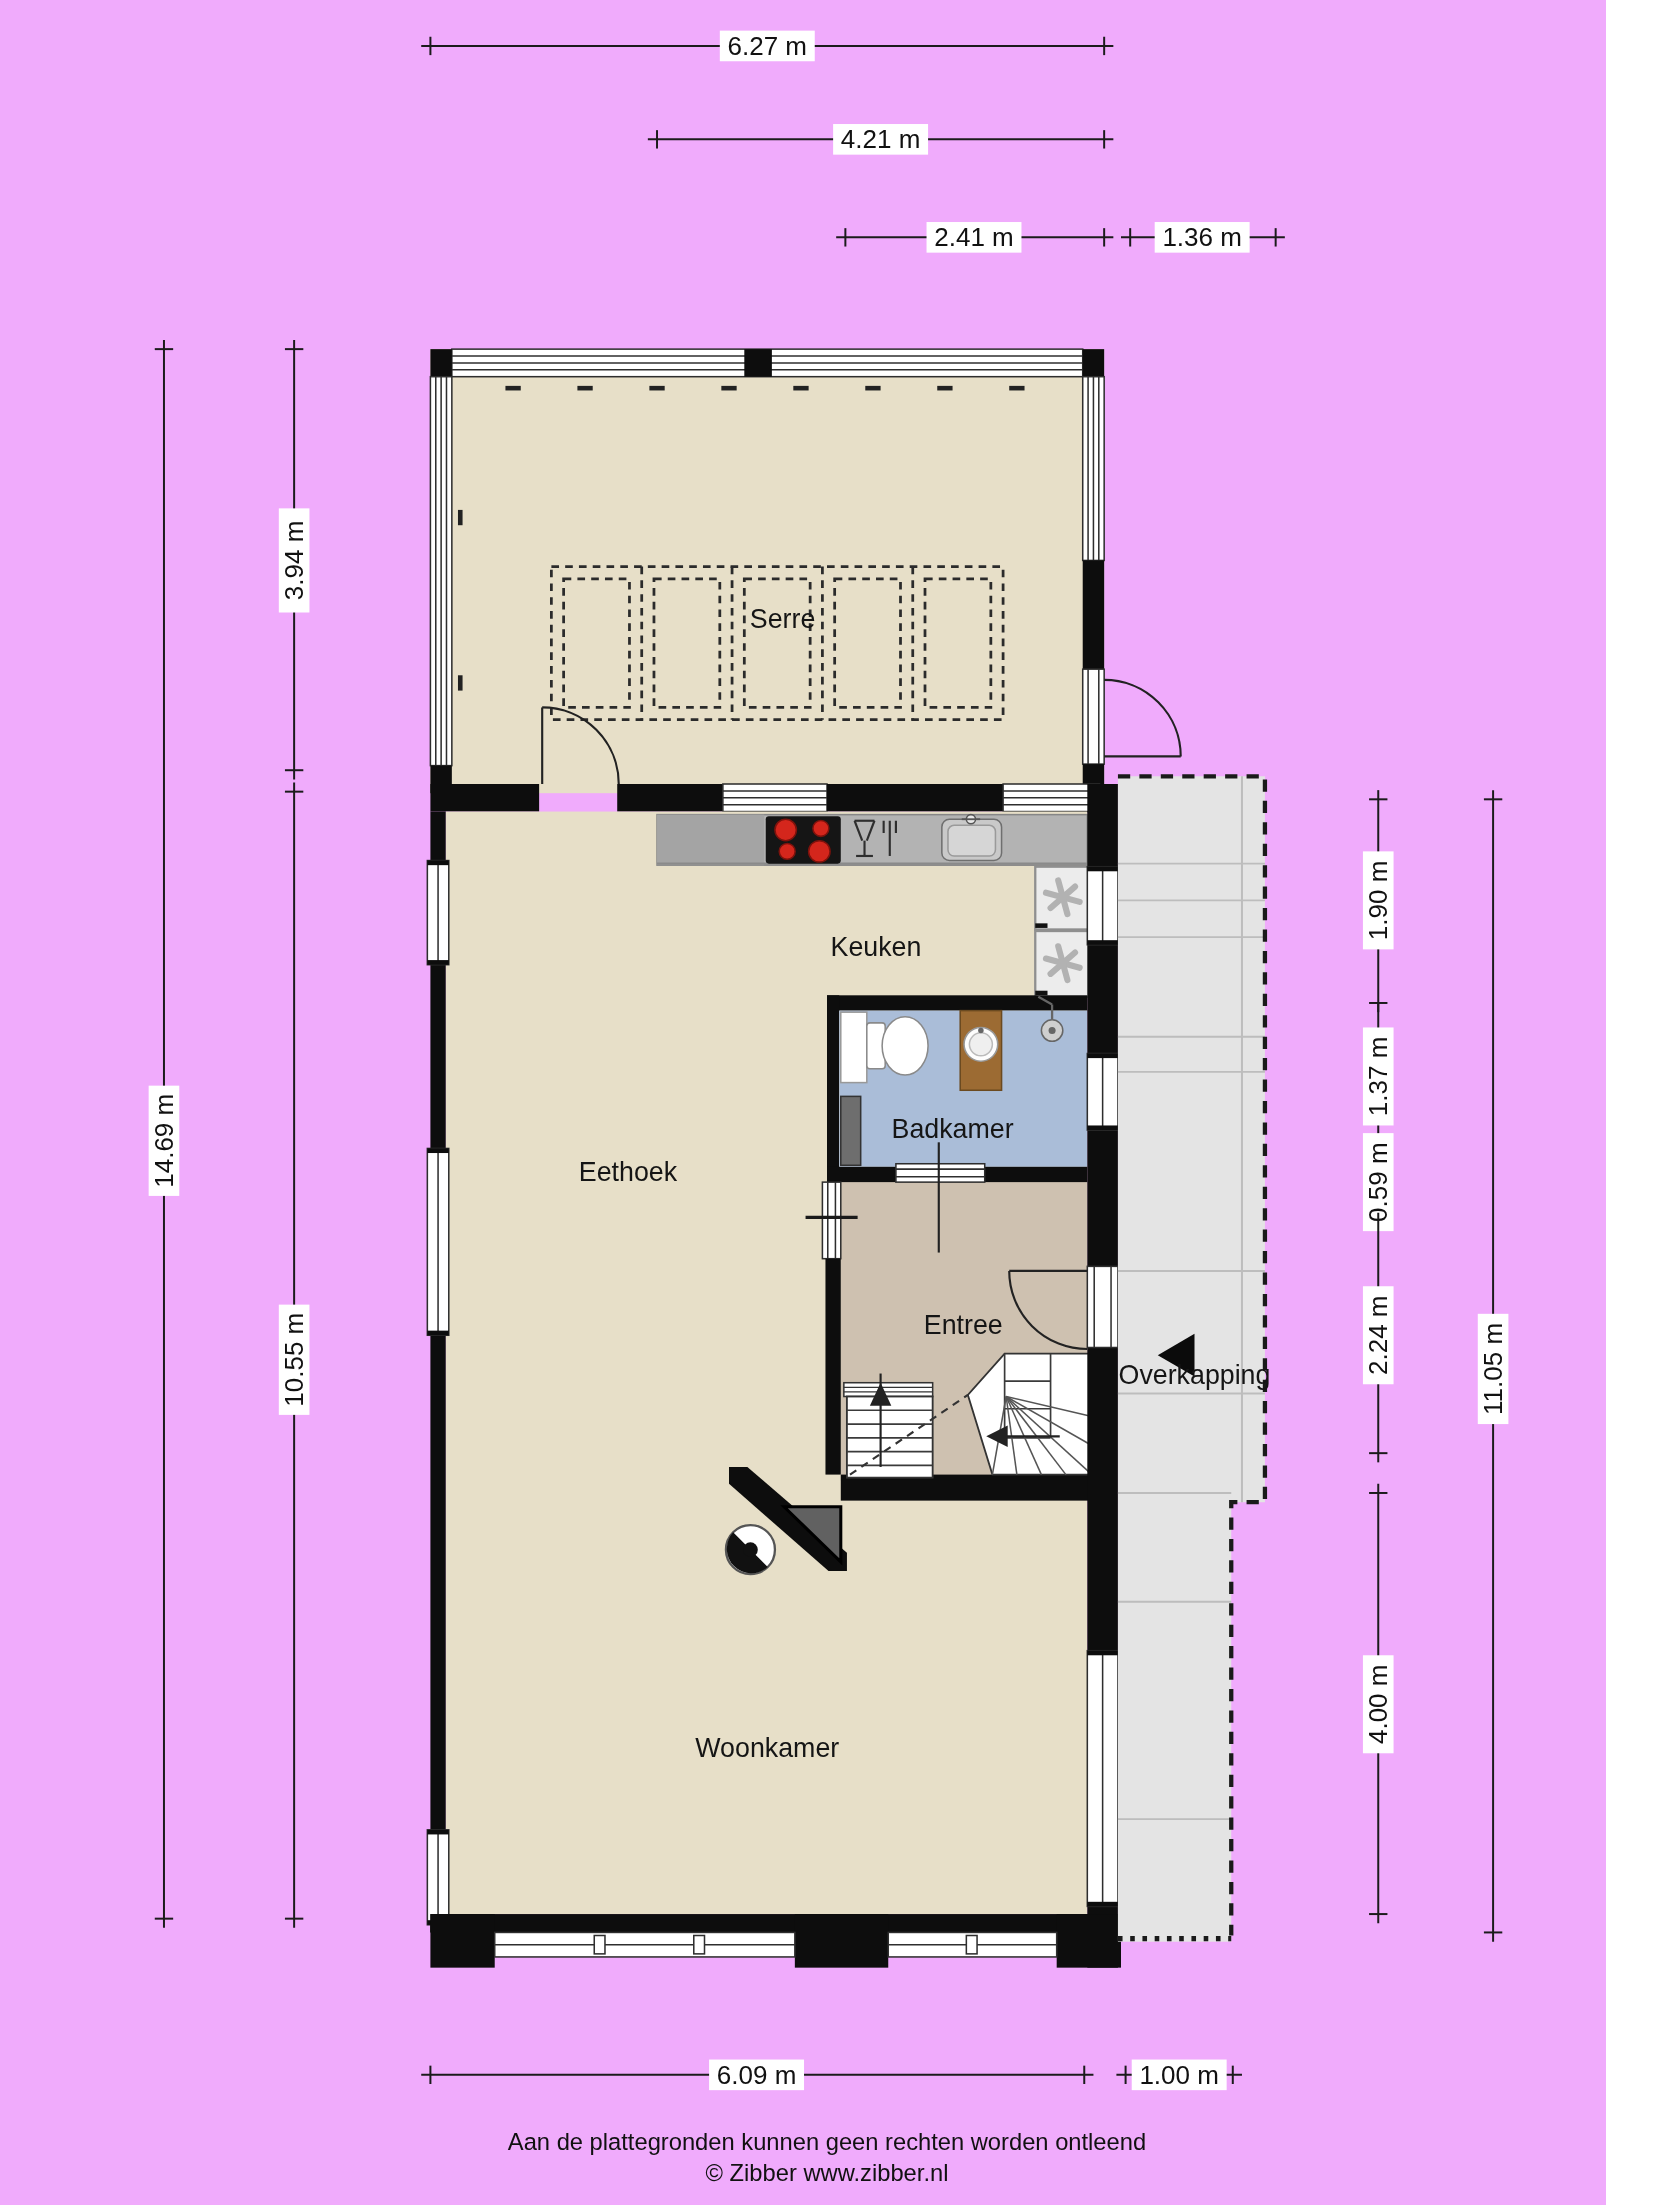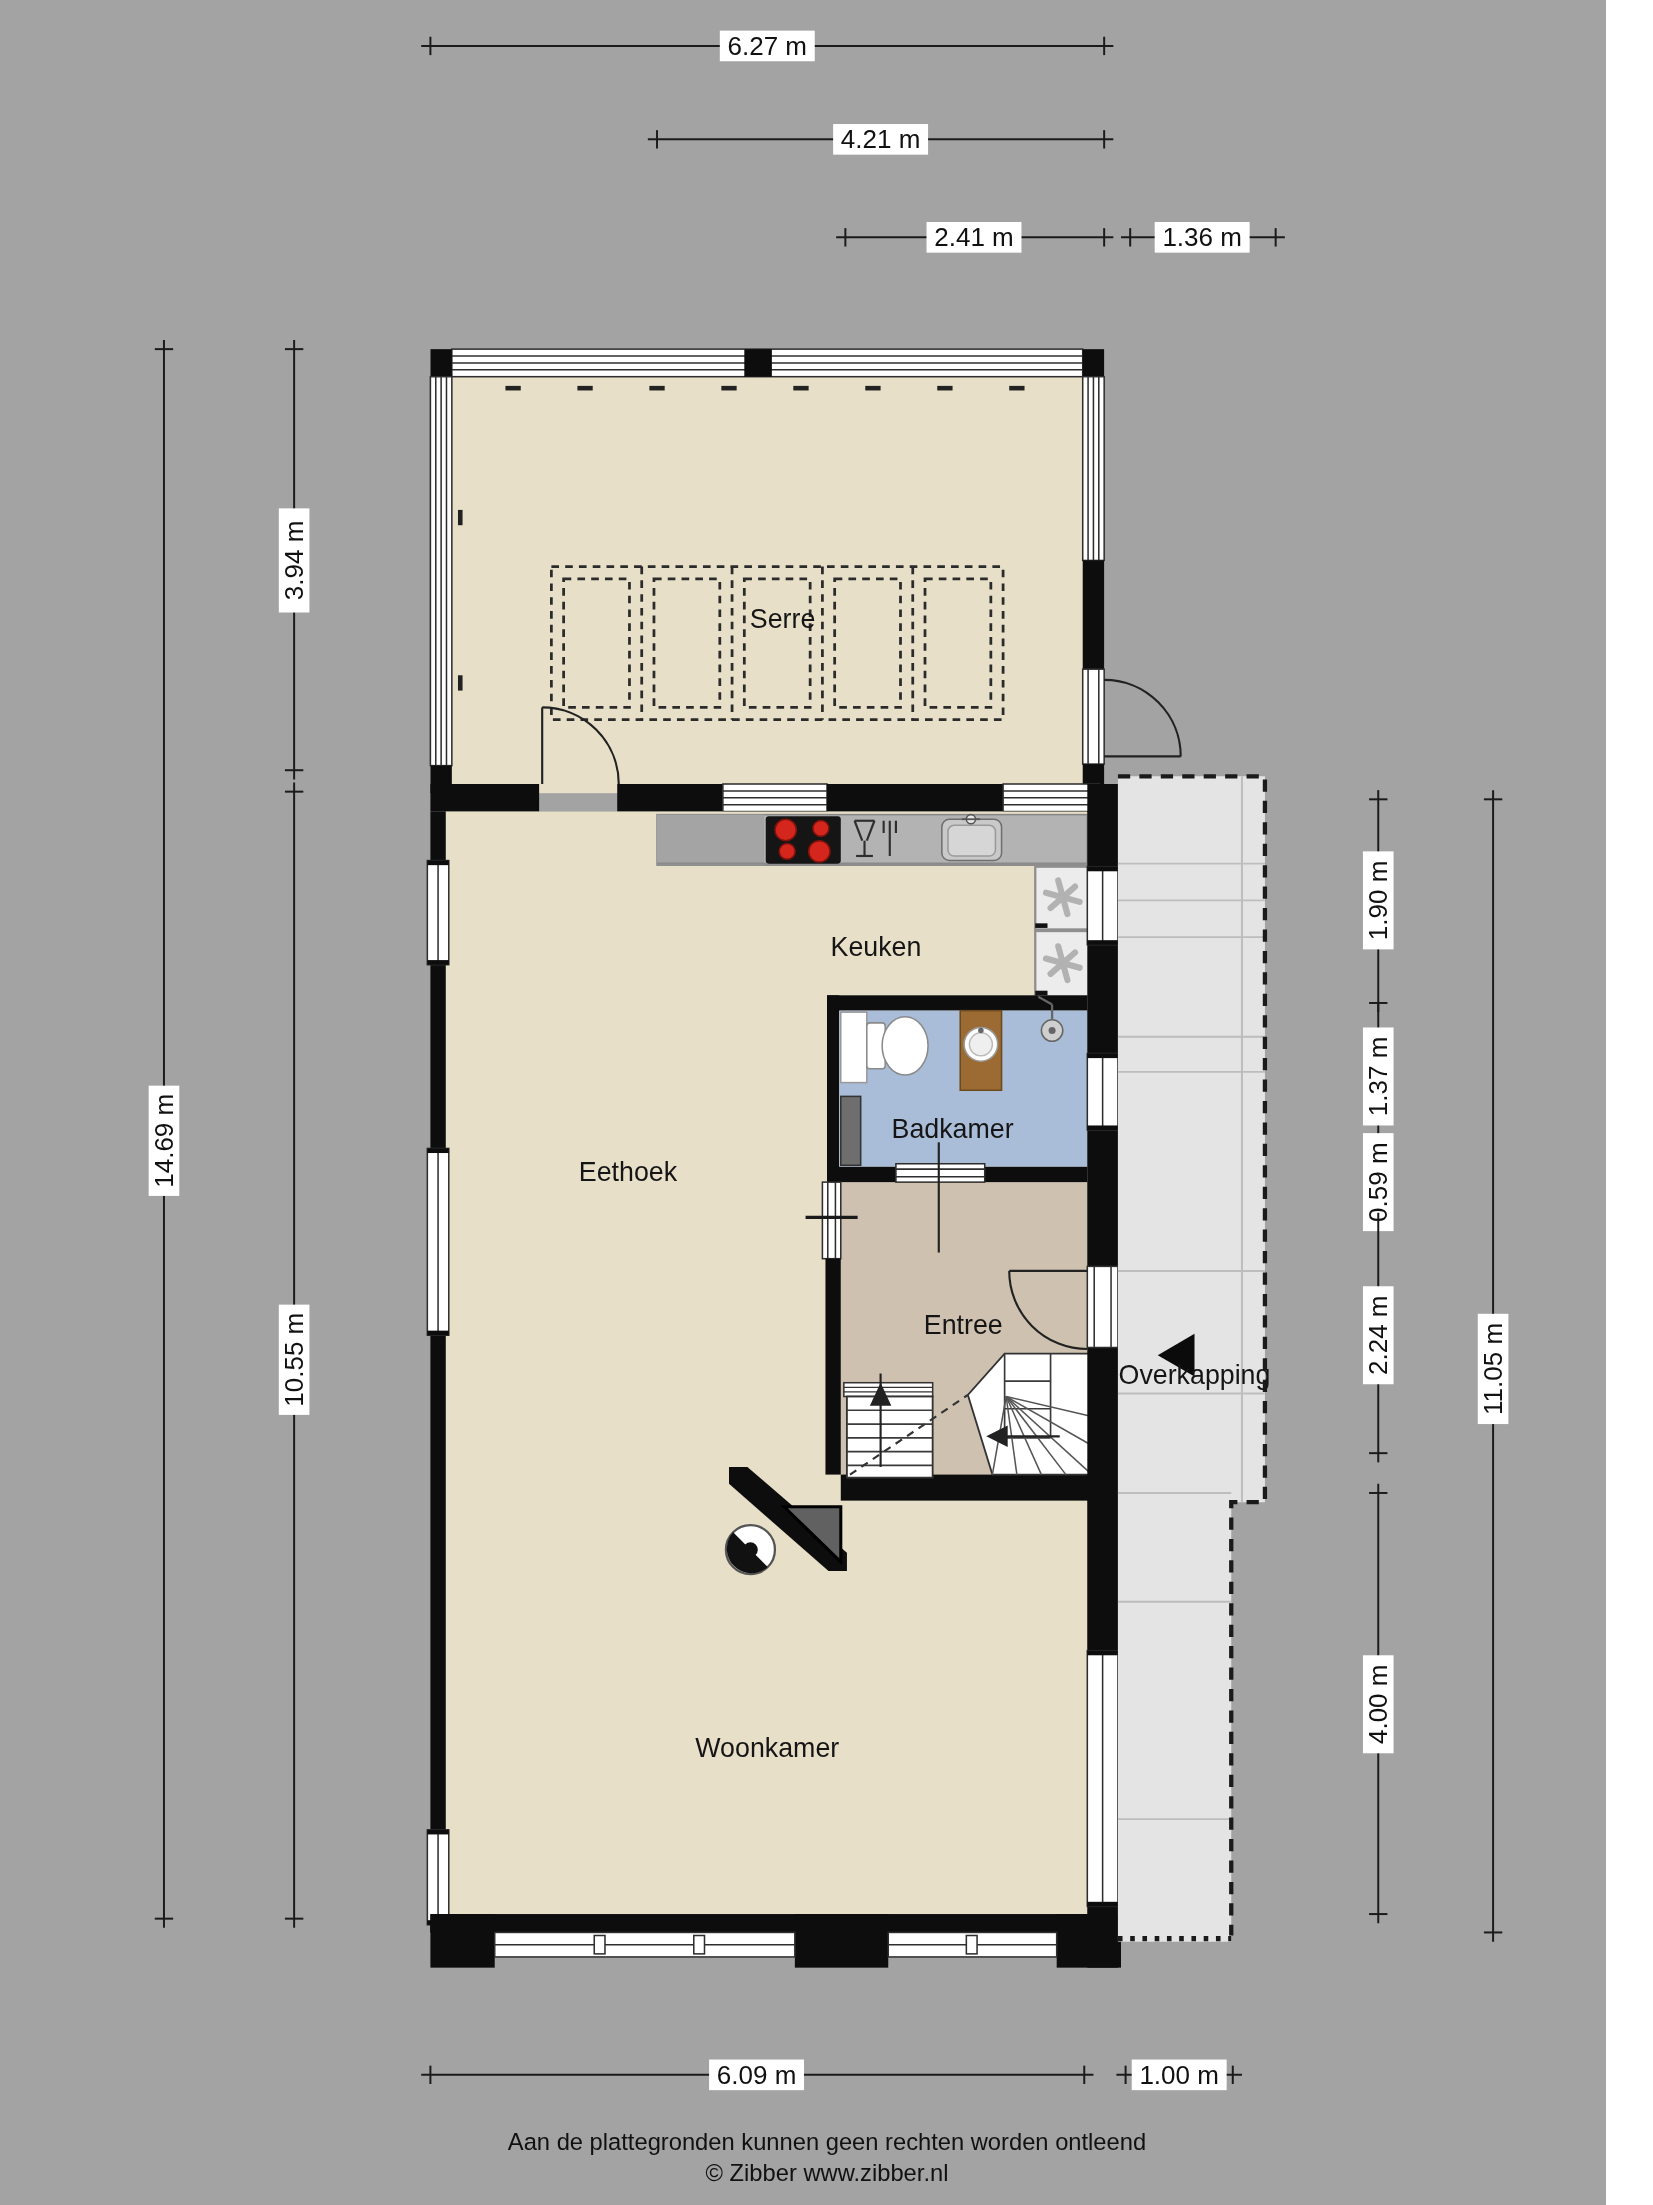--- a/index.html
+++ b/index.html
@@ -1,17 +1,17 @@
 <!DOCTYPE html>
 <html style="font-size:12.3px"><head>
 <meta charset="utf-8">
 <style>
   html,body{margin:0;padding:0;background:#ffffff;}
   body{font-family:"Liberation Sans", sans-serif;}
-  #stage{width:1606px;height:2205px;background:#a3a3a3;overflow:hidden;}
+  #stage{width:1606px;height:2205px;background:#f0abfc;overflow:hidden;}
   svg{display:block;}
   text{font-family:"Liberation Sans", sans-serif;}
   .wall{fill:#0d0d0d;}
   .floor-main{fill:#e7dfc8;}
   .floor-entree{fill:#cec1b0;}
   .floor-bad{fill:#aabdd8;}
   .glass{fill:#ffffff;stroke:#2e2e2e;stroke-width:1;}
   .gl{stroke:#2e2e2e;stroke-width:1;fill:none;}
   .win{fill:#ffffff;stroke:#2e2e2e;stroke-width:1;}
   .cap{fill:#0d0d0d;}

